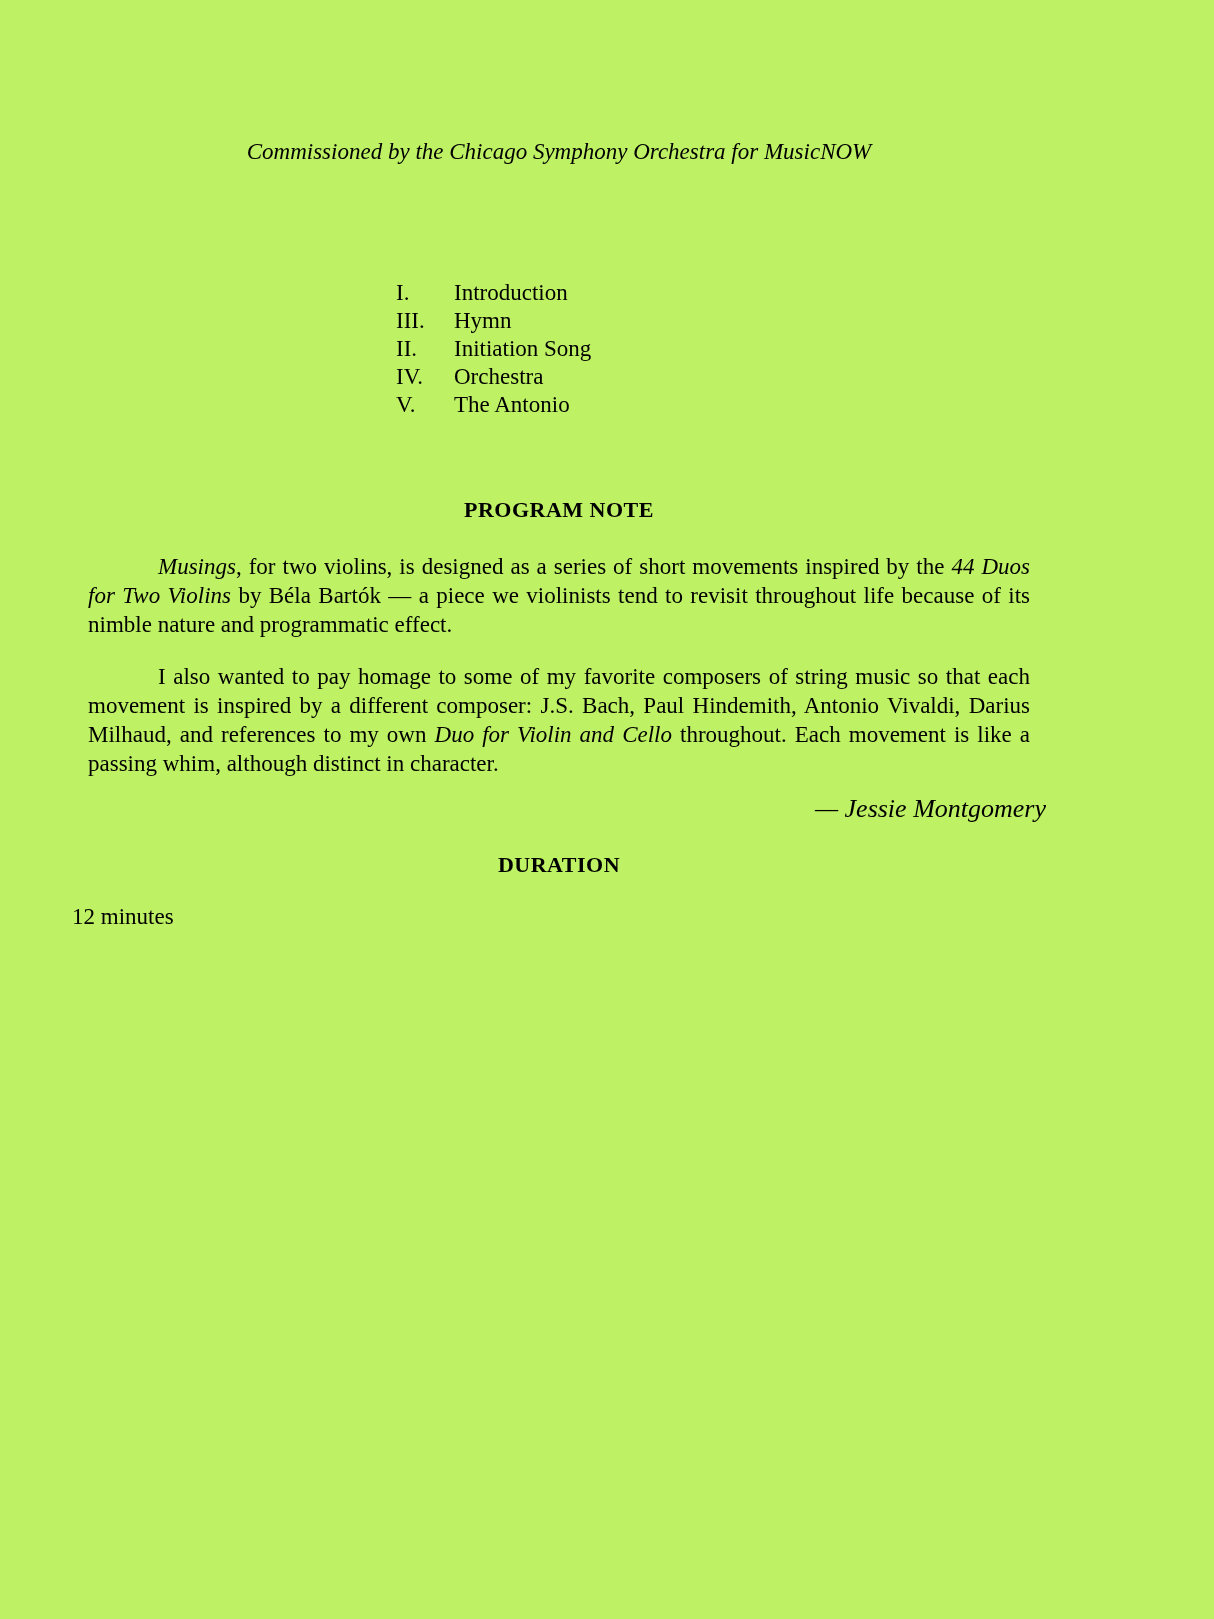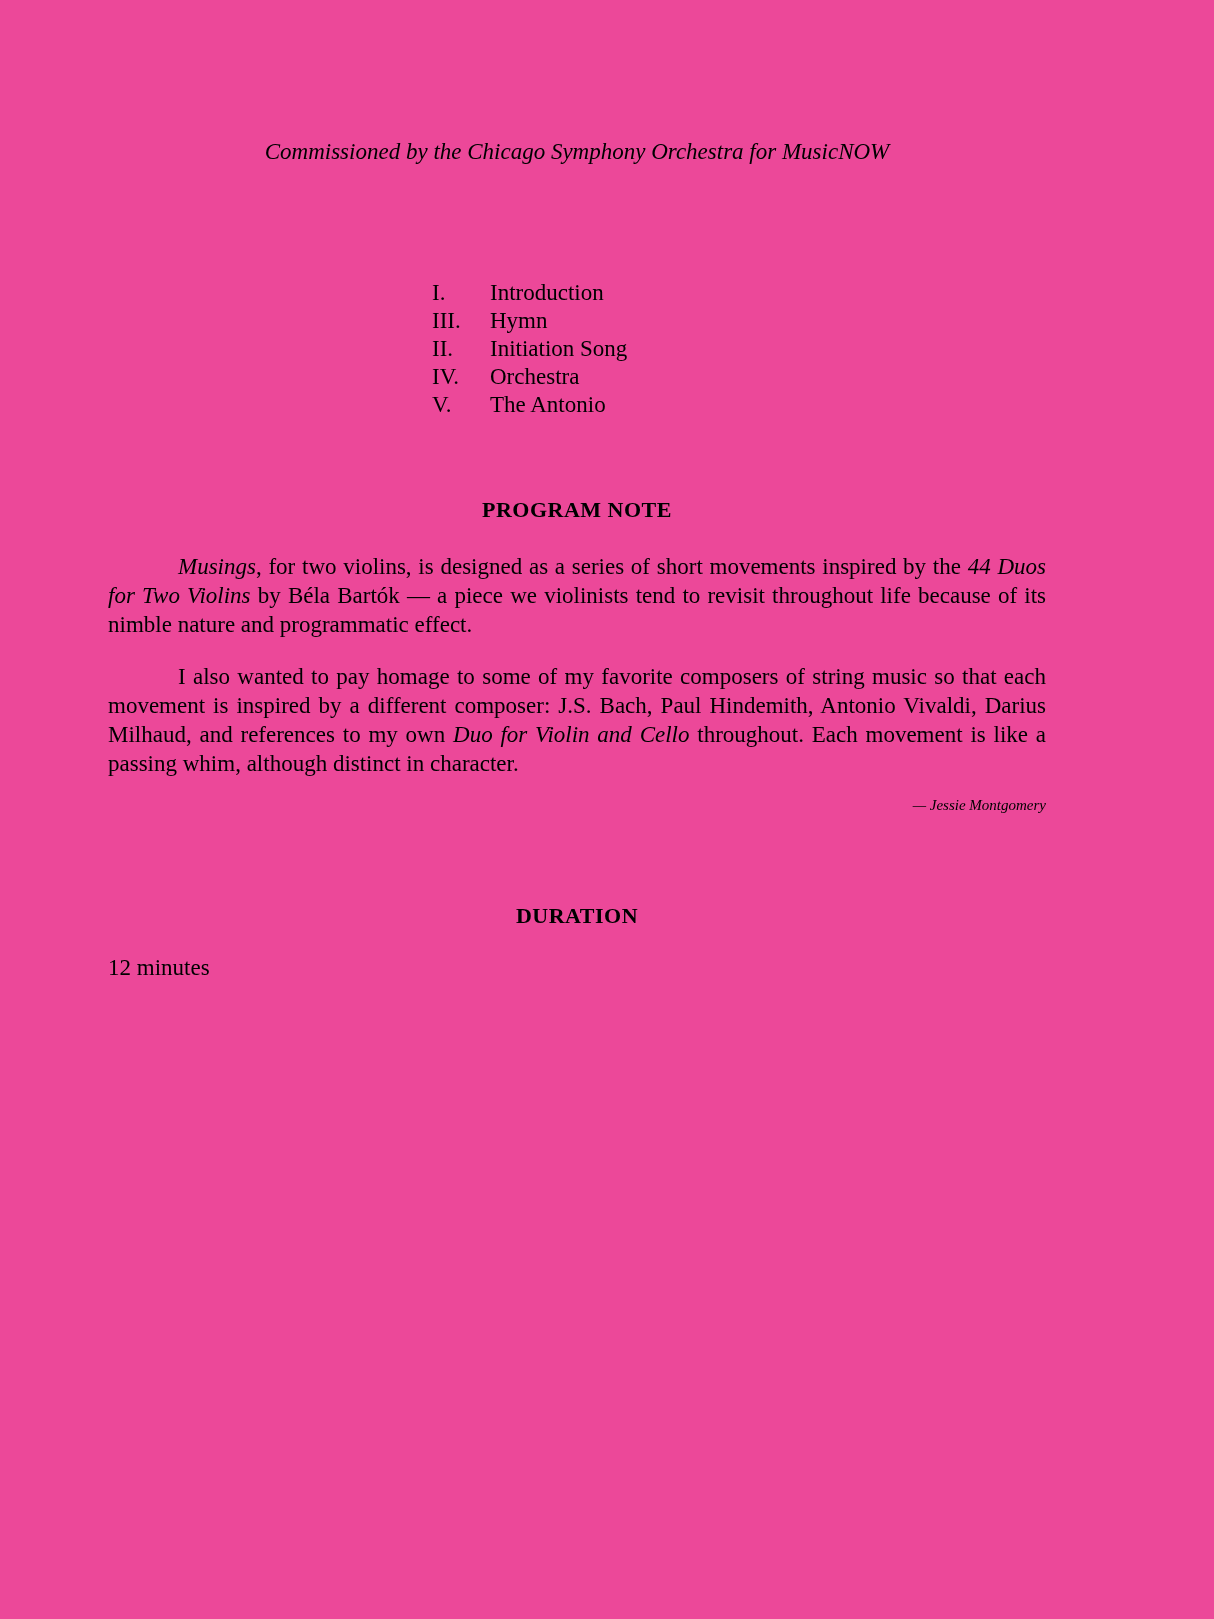--- a/index.html
+++ b/index.html
@@ -5,22 +5,22 @@
   html, body {
     margin: 0;
     padding: 0;
     background: #ffffff;
   }
   .page {
     position: relative;
     width: 1214px;
     height: 1619px;
     box-sizing: border-box;
-    padding: 138px 168px 0 108px;
-    background: #ec4899;
+    padding: 138px 168px 0 72px;
+    background: #bef264;
     color: #000000;
     font-family: "Liberation Serif", "DejaVu Serif", serif;
     overflow: hidden;
   }
   .commission {
     text-align: center;
     font-style: italic;
     font-size: 23px;
     line-height: 27px;
   }
@@ -39,39 +39,39 @@
   }
   .section-heading {
     margin: 76px 0 0 0;
     text-align: center;
     font-weight: bold;
     font-size: 22px;
     line-height: 29px;
     letter-spacing: 0.5px;
   }
   .para {
-    margin: 0;
+    margin: 16px;
     font-size: 23px;
     line-height: 29px;
     text-align: justify;
     text-indent: 70px;
     hyphens: manual;
     -webkit-hyphens: manual;
   }
   .para-1 { margin-top: 28px; }
   .para-2 { margin-top: 23px; }
   .it { font-style: italic; }
   .attribution {
     margin-top: 13px;
     text-align: right;
     font-style: italic;
-    font-size: 15px;
+    font-size: 26px;
     line-height: 29px;
   }
-  .duration-heading { margin-top: 81px; }
+  .duration-heading { margin-top: 27px; }
   .duration-value {
     margin-top: 23px;
     text-align: left;
     font-size: 23px;
     line-height: 29px;
   }
 </style>
 </head>
 <body>
 

